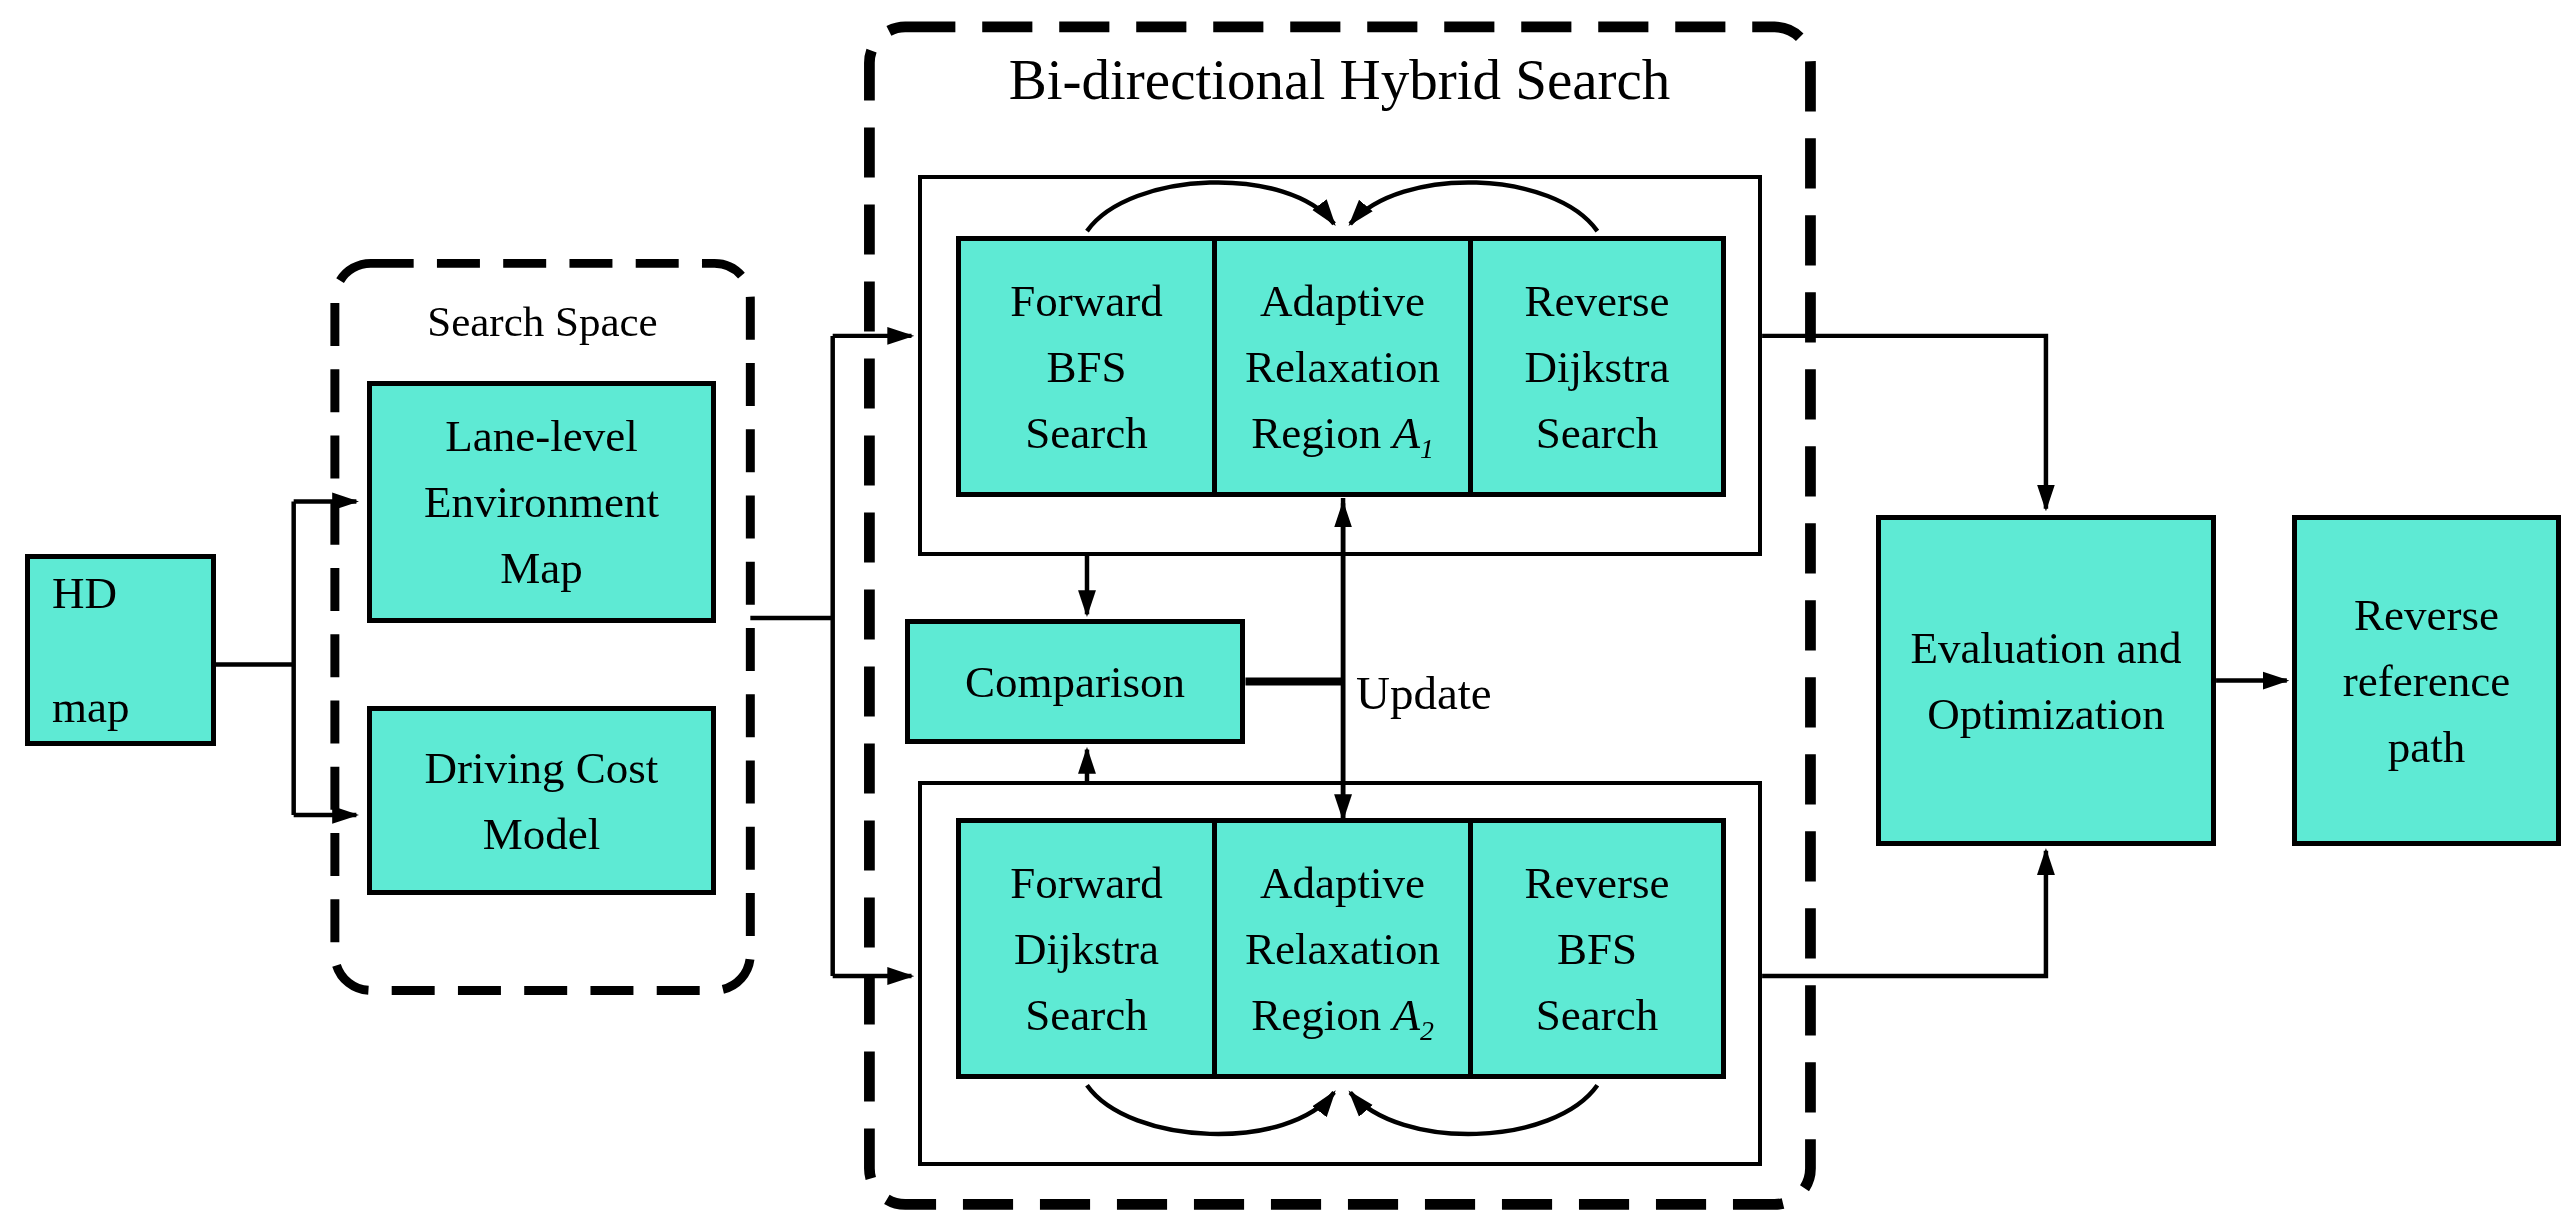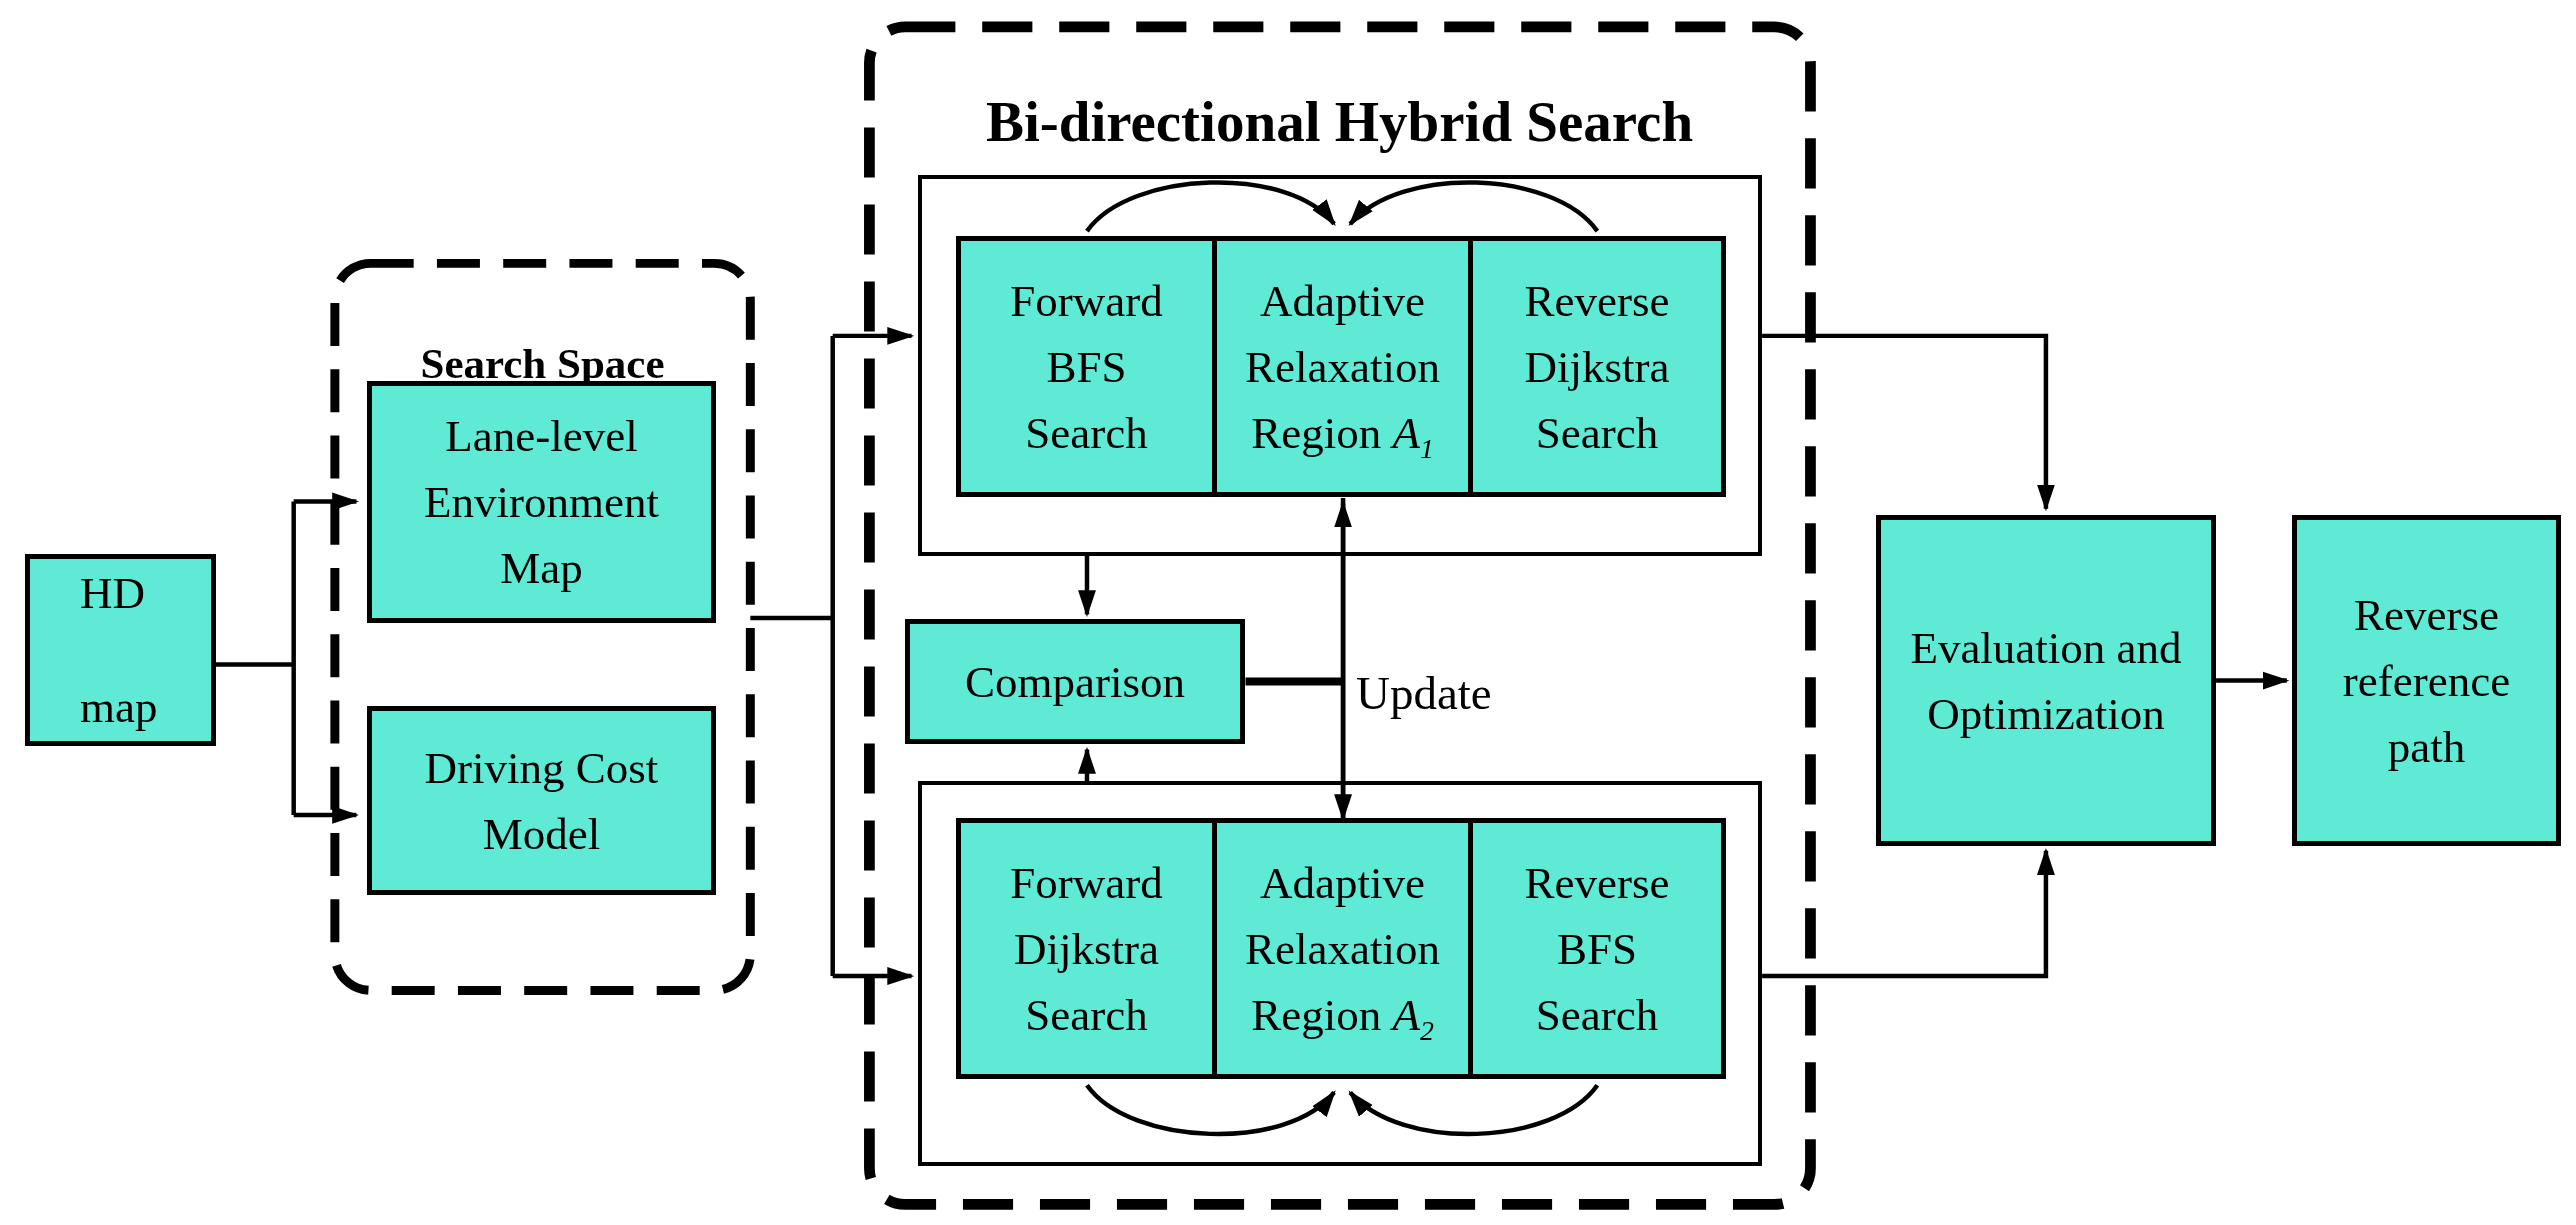--- a/index.html
+++ b/index.html
@@ -3,22 +3,22 @@
 <meta charset="utf-8">
 <style>
   html,body{margin:0;padding:0;background:#ffffff;}
   .canvas{position:relative;width:2576px;height:1226px;background:#ffffff;overflow:hidden;
           font-family:"Liberation Serif",serif;color:#000;}
   .canvas svg{position:absolute;left:0;top:0;}
   .box{position:absolute;box-sizing:border-box;background:#5eead4;border:5.4px solid #000;
        display:flex;flex-direction:column;justify-content:center;align-items:center;
        text-align:center;font-size:45px;line-height:66px;}
   .container{position:absolute;box-sizing:border-box;border:4.5px solid #000;background:transparent;}
-  .group-title{position:absolute;text-align:center;font-weight:bold;margin-top:42px;}
-  .hd{align-items:flex-start;text-align:center;padding-left:50px;gap:48px;}
+  .group-title{position:absolute;text-align:center;font-weight:normal;}
+  .hd{align-items:flex-start;text-align:center;padding-left:22px;gap:48px;}
   .var{font-style:italic;}
   sub{font-size:0.62em;line-height:0;}
   .free-label{position:absolute;font-size:47px;line-height:68px;white-space:nowrap;margin-top:12px;}
 </style>
 </head>
 <body>
 
 <div class="canvas">
 
   <svg width="2576" height="1226" viewBox="0 0 2877 1369">

